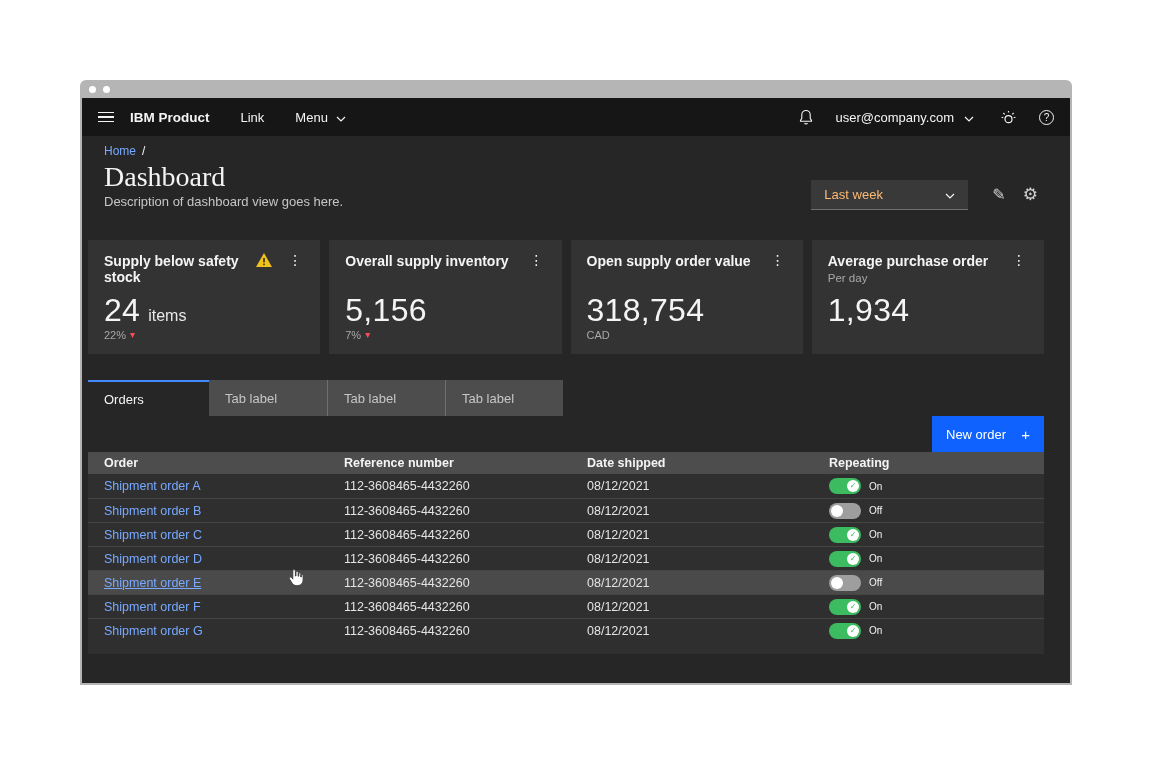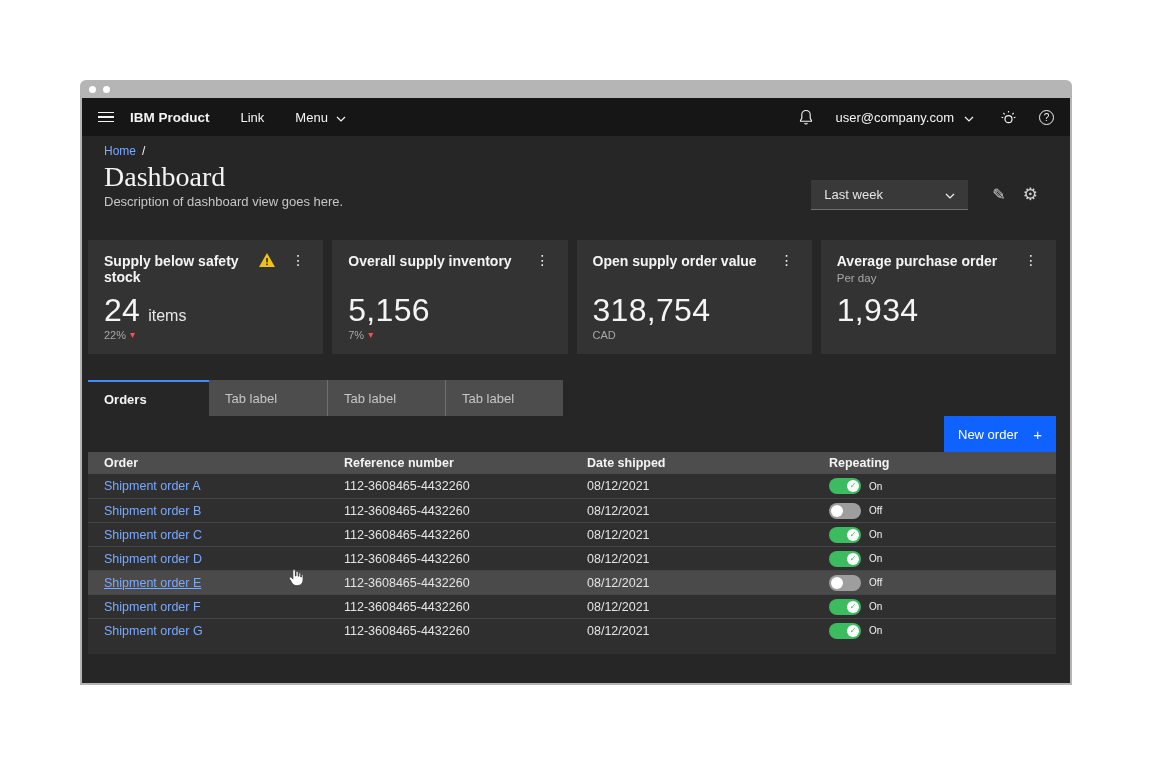--- a/index.html
+++ b/index.html
@@ -19,30 +19,30 @@
   .brand { font-size:13.5px; font-weight:bold; margin-left:16px; }
   .nav-link { font-size:13px; margin-left:31px; color:#f4f4f4; cursor:pointer; }
   .nav-menu { display:flex; gap:8px; margin-left:31px; font-size:13px; cursor:pointer; }
   .appbar-right { margin-left:auto; display:flex; align-items:center;text-align:right; }
   .bell-wrap { margin-right:22px; display:flex; }
   .email-wrap { display:flex; align-items:center; gap:10px; font-size:13px; cursor:pointer; }
   .light-wrap { margin-left:26px; display:flex; cursor:pointer; }
   .help-circle { margin-left:22px; width:15px; height:15px; border:1.2px solid #f4f4f4; border-radius:50%; display:flex; align-items:center; justify-content:center; font-size:10px; color:#f4f4f4; cursor:pointer; }
 
   
-  .content { position:relative; padding:0 14px 0 6px; height:549px; }
+  .content { position:relative; padding:0 26px 0 6px; height:549px; }
   .page-head { margin-left:16px; padding-top:8px; }
   .breadcrumb { font-size:12px; line-height:14px; display:flex; gap:6px; }
   .bc-link { color:#78a9ff; cursor:pointer; }
   .bc-sep { color:#f4f4f4; }
   .page-title { font-size:28px; font-weight:400; color:#f4f4f4; margin-top:4px; line-height:30px;font-family:Liberation Serif, serif; }
   .page-desc { font-size:13px; color:#c6c6c6; margin-top:3px; line-height:14px; }
 
   .filter-block { position:absolute; top:44px; right:32px; display:flex; align-items:center; }
-  .dropdown { width:157px; height:30px; background:#393939; border-bottom:1px solid #6f6f6f; display:flex; align-items:center; justify-content:space-between; padding:0 13px; font-size:13px; color:#e5e5e5; cursor:pointer; }
+  .dropdown { width:157px; height:30px; background:#393939; border-bottom:1px solid #6f6f6f; display:flex; align-items:center; justify-content:space-between; padding:0 13px; font-size:13px; color:#fdba74; cursor:pointer; }
   .icon-btn { color:#d0d0d0; font-size:16px; line-height:16px; cursor:pointer; }
   .edit-btn { margin-left:24px; }
   .gear-btn { margin-left:17px; font-size:17px; }
 
   
   .cards { display:grid; grid-template-columns:repeat(4,1fr); gap:9px; margin-top:31px; }
   .card { background:#333333; height:114px; padding:13px 16px 10px; display:flex; flex-direction:column; color:#f4f4f4; }
   .card-head { display:flex; align-items:flex-start; }
   .card-title { flex:1; font-size:14px; font-weight:600; line-height:16px; }
   .warn-wrap { margin:0 14px 0 8px; display:flex; }
@@ -50,21 +50,21 @@
   .card-sub { font-size:11.5px; color:#a8a8a8; margin-top:3px; }
   .card-value-row { margin-top:auto; display:flex; align-items:baseline; gap:8px; }
   .card-value { font-size:32px; font-weight:300; letter-spacing:0.3px; line-height:34px; }
   .value-suffix { font-size:16px; color:#e8e8e8; }
   .card-foot { height:15px; margin-top:2px; font-size:11px; color:#a8a8a8; display:flex; align-items:flex-start; gap:4px; }
   .delta-caret { color:#fa4d56; font-size:10px; }
 
   
   .tabs { display:flex; margin-top:26px; height:36px; }
   .tab { display:flex; align-items:center; padding:0 16px; font-size:13px; cursor:pointer; }
-  .tab.active { width:121px; background:#262626; border-top:2px solid #4589ff; color:#f4f4f4; font-weight:700; }
+  .tab.active { width:121px; background:#262626; border-top:2px solid #4589ff; color:#f4f4f4; font-weight:400; }
   .tab.inactive { width:118px; background:#4d4d4d; color:#c6c6c6; }
   .tab.inactive + .tab.inactive { border-left:1px solid #6f6f6f; }
 
   
   .toolbar { position:relative; height:36px; }
   .new-order-btn { position:absolute; right:0; top:0; width:112px; height:36px; background:#0f62fe; border:none; color:#ffffff; font-size:13px; font-family:inherit; display:flex; align-items:center; justify-content:space-between; padding:0 14px; cursor:pointer; }
   .plus-glyph { font-size:15px; font-weight:400; }
 
   
   .table { background:#2f2f2f; padding-bottom:12px; }

